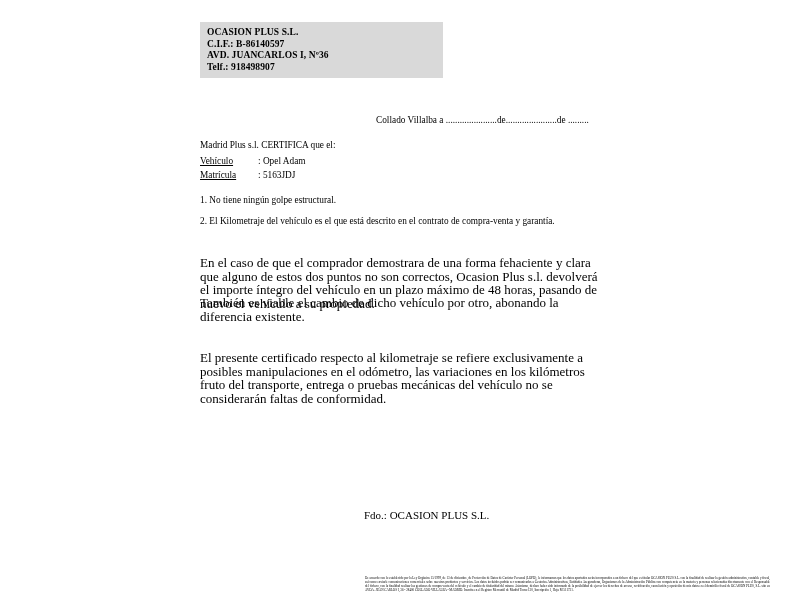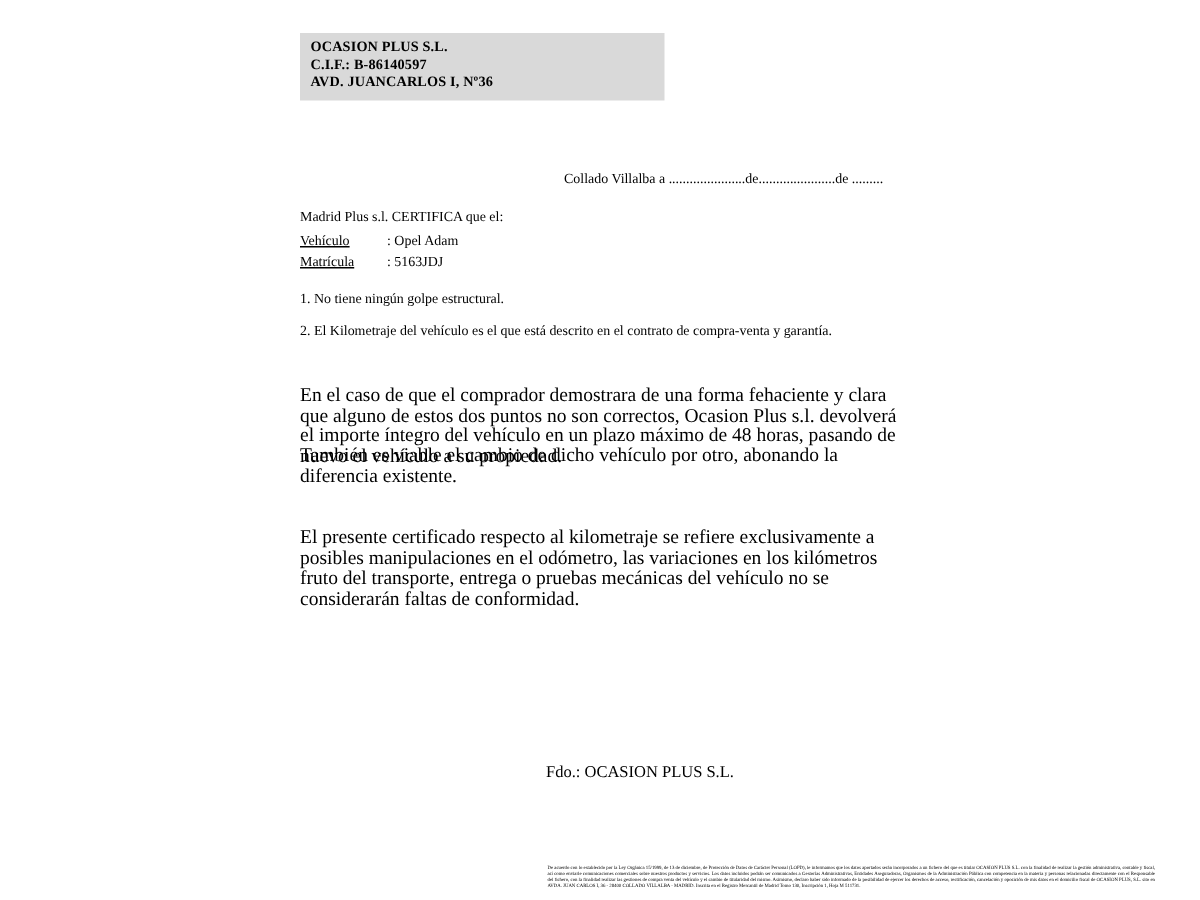--- a/index.html
+++ b/index.html
@@ -109,20 +109,21 @@
 </head>
 <body>
 
 <div class="page">
   <div class="sheet">
 
     <div class="letterhead">
       <div>OCASION PLUS S.L.</div>
       <div>C.I.F.: B-86140597</div>
       <div>AVD. JUANCARLOS I, Nº36</div>
+      <div>Telf.: 918498907</div>
     </div>
 
     <div class="dateline">Collado Villalba a ......................de......................de .........</div>
 
     <div class="block certifica">Madrid Plus s.l. CERTIFICA que el:</div>
 
     <div class="block fieldrows">
       <div class="fieldrow">
         <span class="lbl">Vehículo</span>
         <span class="val">: Opel Adam</span>

